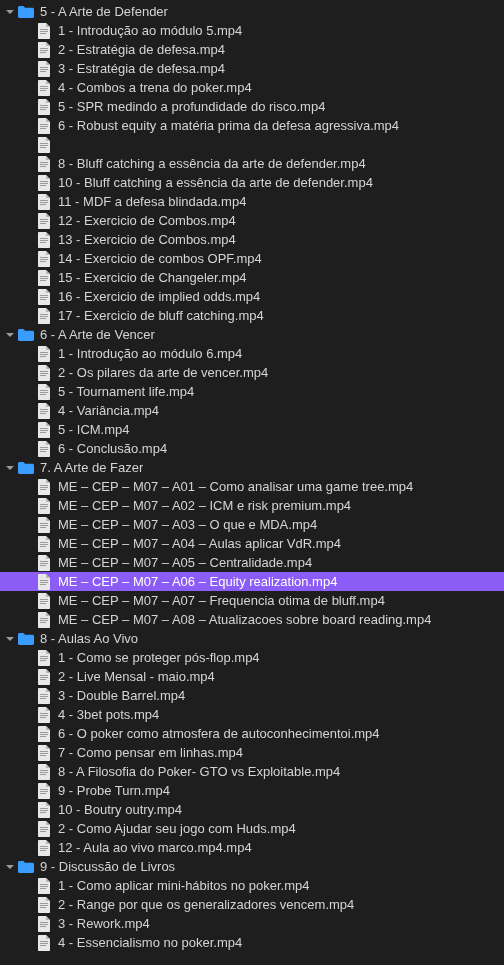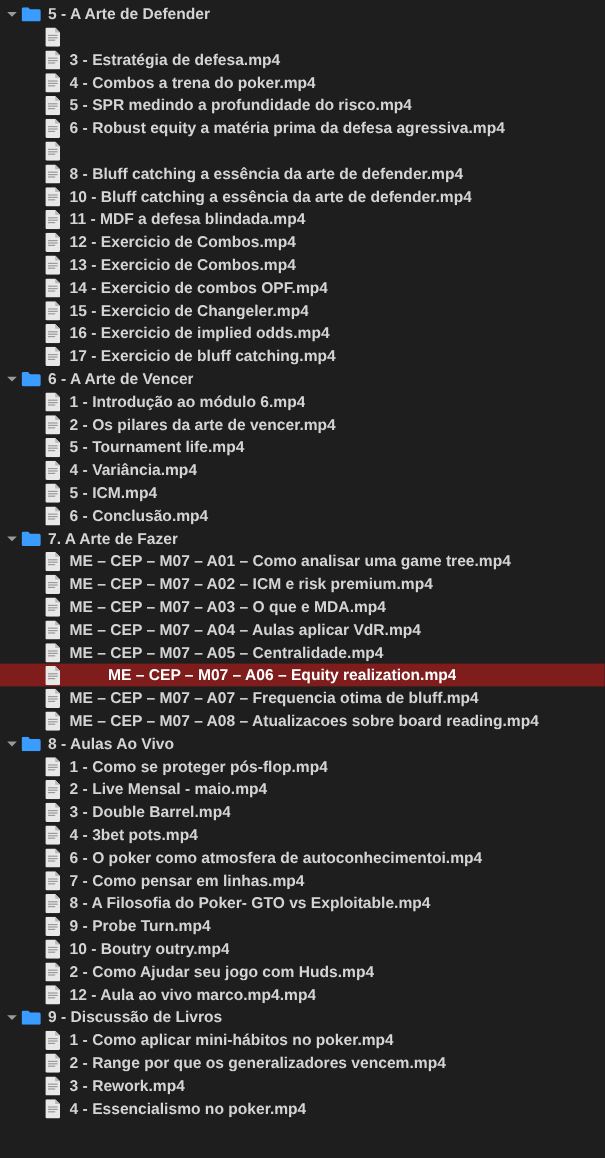--- a/index.html
+++ b/index.html
@@ -14,23 +14,22 @@
     user-select: none;
   }
   .tree { padding-top: 2px; }
   .row {
     display: flex;
     align-items: center;
     height: 19px;
     padding-left: 4px;
     white-space: nowrap;
     cursor: default;
-    font-weight: bold;
   }
-  .row.selected { background: #7f1d1d; color: #ffffff; gap: 32px; }
+  .row.selected { background: #8b5cf6; color: #ffffff; }
   .indent-0 { padding-left: 4px; }
   .indent-1 { padding-left: 36px; }
   .chevron {
     width: 12px;
     height: 12px;
     margin-right: 2px;
     flex-shrink: 0;
     display: inline-flex;
     align-items: center;
     justify-content: center;
@@ -77,20 +76,33 @@
     <div class="row indent-1">
       <span class="file-icon">
         <svg viewBox="0 0 14 16">
           <path fill="#e8e8e8" d="M1 0 L9 0 L13 4 L13 15 C13 15.6 12.6 16 12 16 L2 16 C1.4 16 1 15.6 1 15 L1 1 C1 0.4 1.4 0 2 0 Z"></path>
           <path fill="#b8b8b8" d="M9 0 L9 4 L13 4 Z"></path>
           <rect fill="#9a9a9a" x="3" y="6" width="8" height="1"></rect>
           <rect fill="#9a9a9a" x="3" y="8" width="8" height="1"></rect>
           <rect fill="#9a9a9a" x="3" y="10" width="6" height="1"></rect>
         </svg>
       </span>
+      <span class="label">1 - Introdução ao módulo 5.mp4</span>
+    </div>
+    <div class="row indent-1">
+      <span class="file-icon">
+        <svg viewBox="0 0 14 16">
+          <path fill="#e8e8e8" d="M1 0 L9 0 L13 4 L13 15 C13 15.6 12.6 16 12 16 L2 16 C1.4 16 1 15.6 1 15 L1 1 C1 0.4 1.4 0 2 0 Z"></path>
+          <path fill="#b8b8b8" d="M9 0 L9 4 L13 4 Z"></path>
+          <rect fill="#9a9a9a" x="3" y="6" width="8" height="1"></rect>
+          <rect fill="#9a9a9a" x="3" y="8" width="8" height="1"></rect>
+          <rect fill="#9a9a9a" x="3" y="10" width="6" height="1"></rect>
+        </svg>
+      </span>
+      <span class="label">2 - Estratégia de defesa.mp4</span>
     </div>
     <div class="row indent-1">
       <span class="file-icon">
         <svg viewBox="0 0 14 16">
           <path fill="#e8e8e8" d="M1 0 L9 0 L13 4 L13 15 C13 15.6 12.6 16 12 16 L2 16 C1.4 16 1 15.6 1 15 L1 1 C1 0.4 1.4 0 2 0 Z"></path>
           <path fill="#b8b8b8" d="M9 0 L9 4 L13 4 Z"></path>
           <rect fill="#9a9a9a" x="3" y="6" width="8" height="1"></rect>
           <rect fill="#9a9a9a" x="3" y="8" width="8" height="1"></rect>
           <rect fill="#9a9a9a" x="3" y="10" width="6" height="1"></rect>
         </svg>

